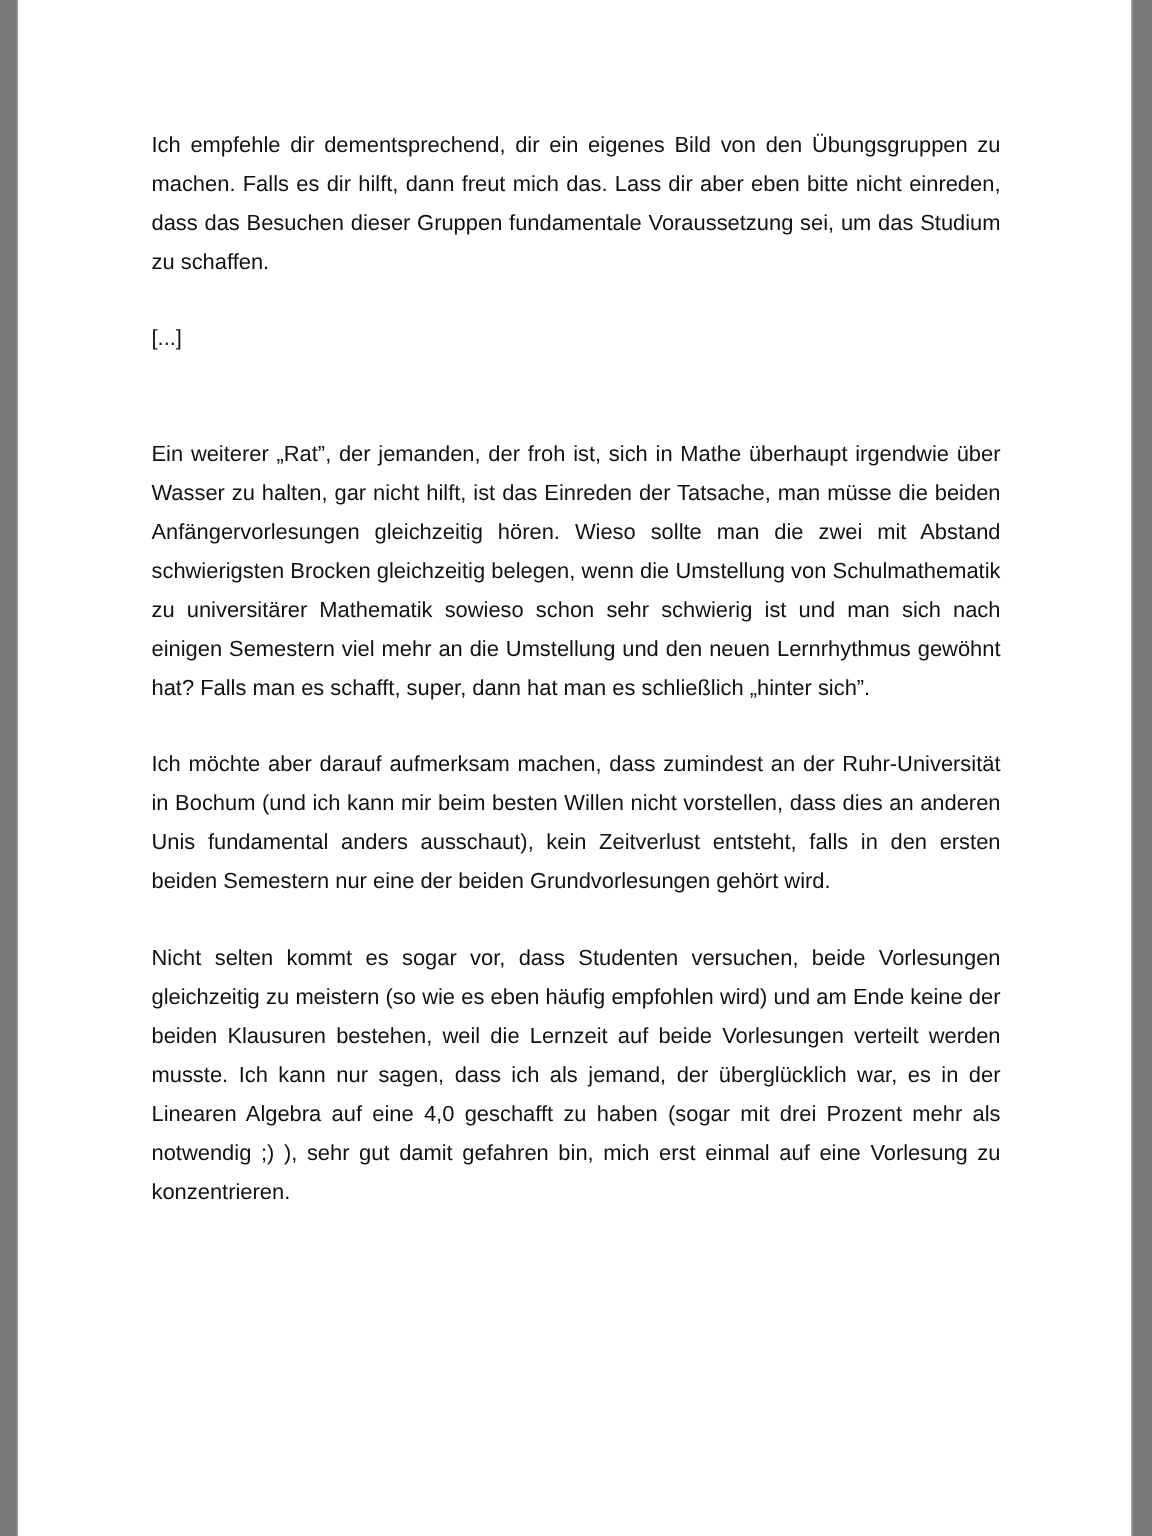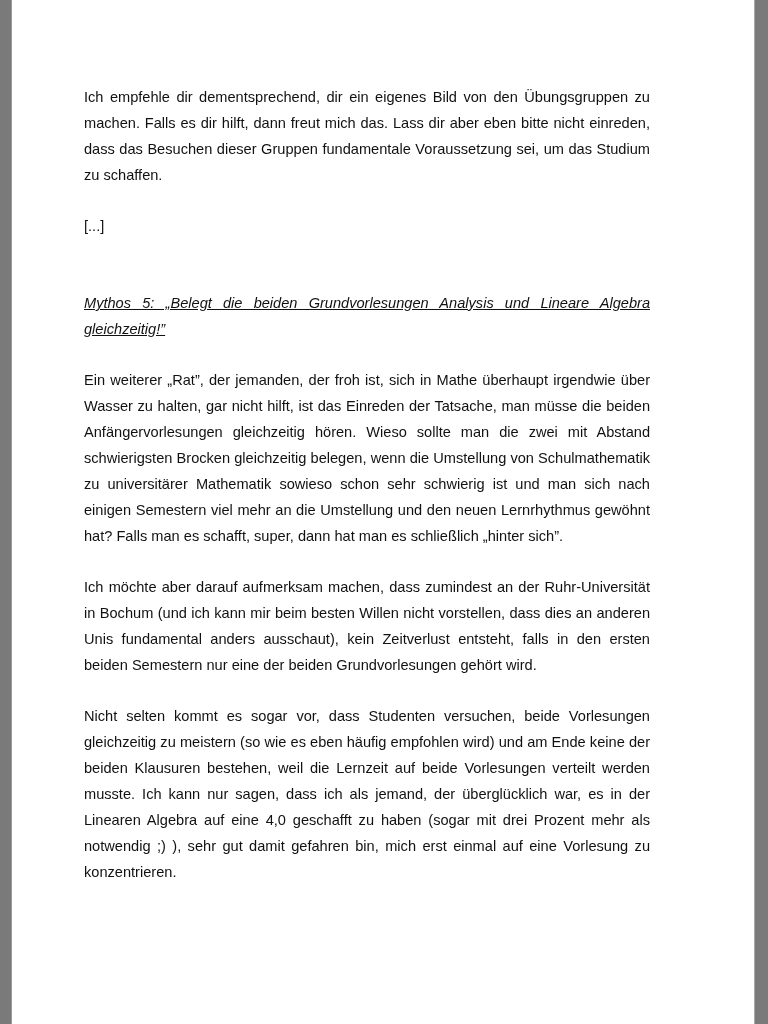--- a/index.html
+++ b/index.html
@@ -20,21 +20,21 @@
       position: absolute;
       left: 12px;
       top: 0;
       width: 742px;
       height: 1024px;
       background: #ffffff;
       box-shadow: -1px 0 0 #9a9a9a, 1px 0 0 #a8a8a8;
     }
     .content {
       position: absolute;
-      left: 72px;
+      left: 89px;
       top: 84px;
       width: 566px;
       font-family: "Liberation Sans", sans-serif;
       font-size: 14.6px;
       line-height: 26px;
       color: #111111;
     }
     .para {
       margin: 0 0 25px 0;
       text-align: justify;
@@ -52,19 +52,18 @@
     }
   </style>
 </head>
 <body>
 
 <div class="viewer">
   <div class="page">
     <div class="content">
       <p class="para">Ich empfehle dir dementsprechend, dir ein eigenes Bild von den Übungsgruppen zu machen. Falls es dir hilft, dann freut mich das. Lass dir aber eben bitte nicht einreden, dass das Besuchen dieser Gruppen fundamentale Voraussetzung sei, um das Studium zu schaffen.</p>
       <p class="para ellipsis">[...]</p>
-      <p class="heading">Mythos 5: „Belegt die beiden Grundvorlesungen Analysis und Lineare Algebra gleichzeitig!”</p>
       <p class="para">Ein weiterer „Rat”, der jemanden, der froh ist, sich in Mathe überhaupt irgendwie über Wasser zu halten, gar nicht hilft, ist das Einreden der Tatsache, man müsse die beiden Anfängervorlesungen gleichzeitig hören. Wieso sollte man die zwei mit Abstand schwierigsten Brocken gleichzeitig belegen, wenn die Umstellung von Schulmathematik zu universitärer Mathematik sowieso schon sehr schwierig ist und man sich nach einigen Semestern viel mehr an die Umstellung und den neuen Lernrhythmus gewöhnt hat? Falls man es schafft, super, dann hat man es schließlich „hinter sich”.</p>
       <p class="para">Ich möchte aber darauf aufmerksam machen, dass zumindest an der Ruhr-Universität in Bochum (und ich kann mir beim besten Willen nicht vorstellen, dass dies an anderen Unis fundamental anders ausschaut), kein Zeitverlust entsteht, falls in den ersten beiden Semestern nur eine der beiden Grundvorlesungen gehört wird.</p>
       <p class="para">Nicht selten kommt es sogar vor, dass Studenten versuchen, beide Vorlesungen gleichzeitig zu meistern (so wie es eben häufig empfohlen wird) und am Ende keine der beiden Klausuren bestehen, weil die Lernzeit auf beide Vorlesungen verteilt werden musste. Ich kann nur sagen, dass ich als jemand, der überglücklich war, es in der Linearen Algebra auf eine 4,0 geschafft zu haben (sogar mit drei Prozent mehr als notwendig ;) ), sehr gut damit gefahren bin, mich erst einmal auf eine Vorlesung zu konzentrieren.</p>
     </div>
   </div>
 </div>
 
 </body></html>

